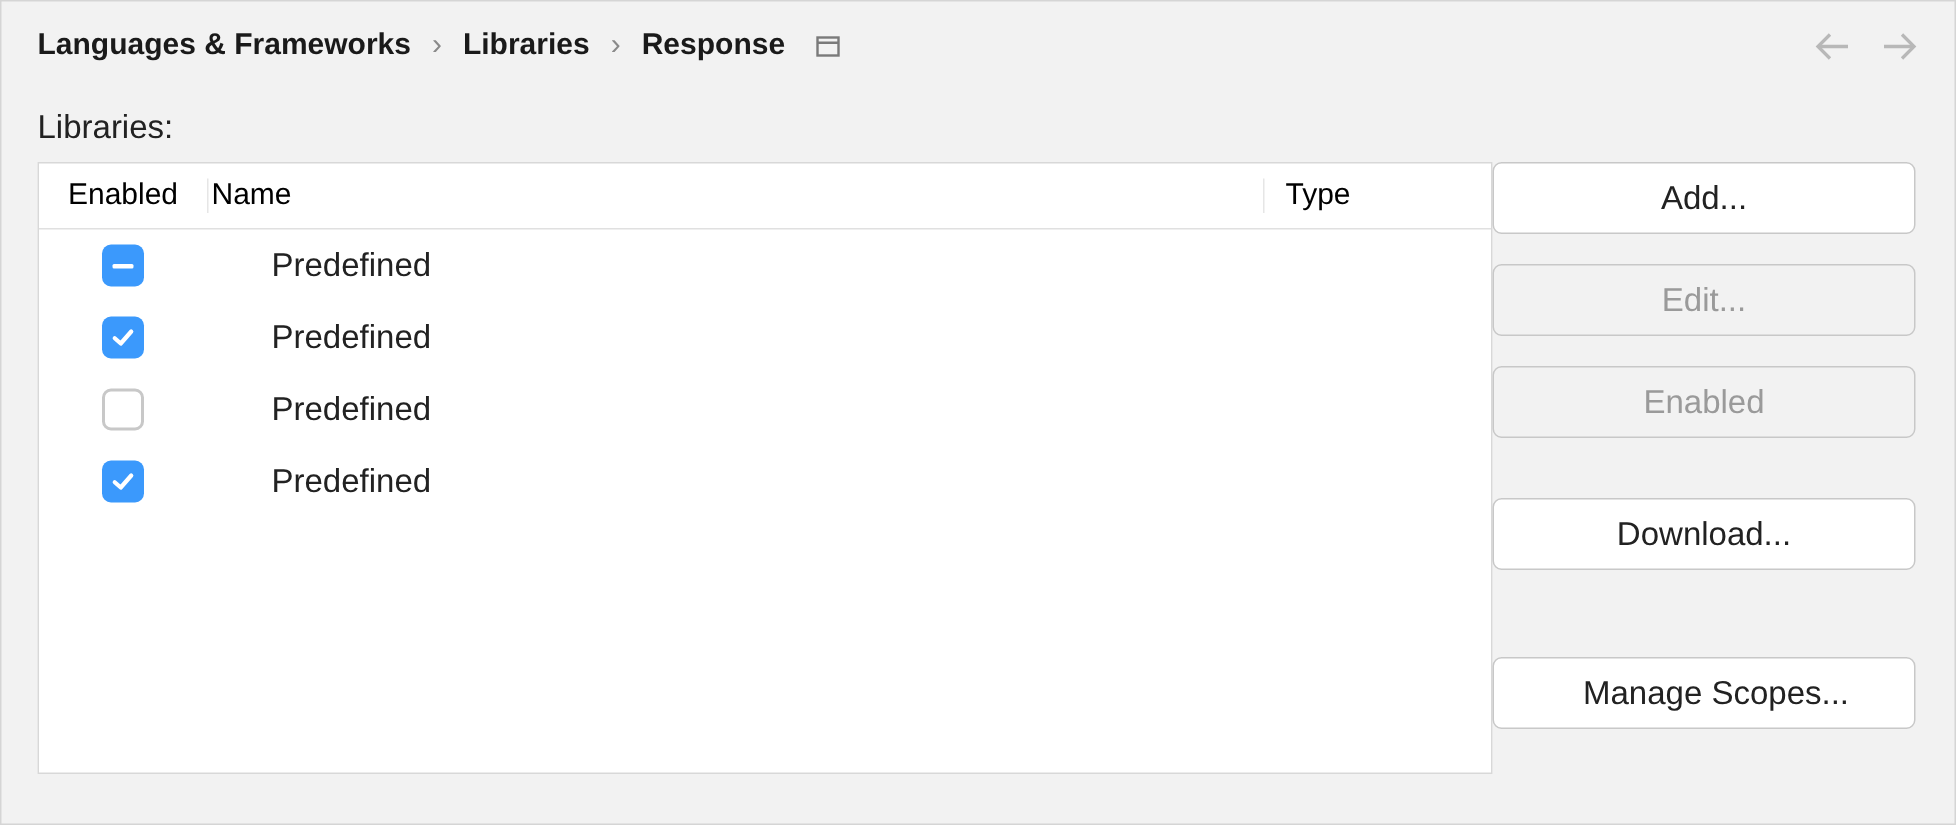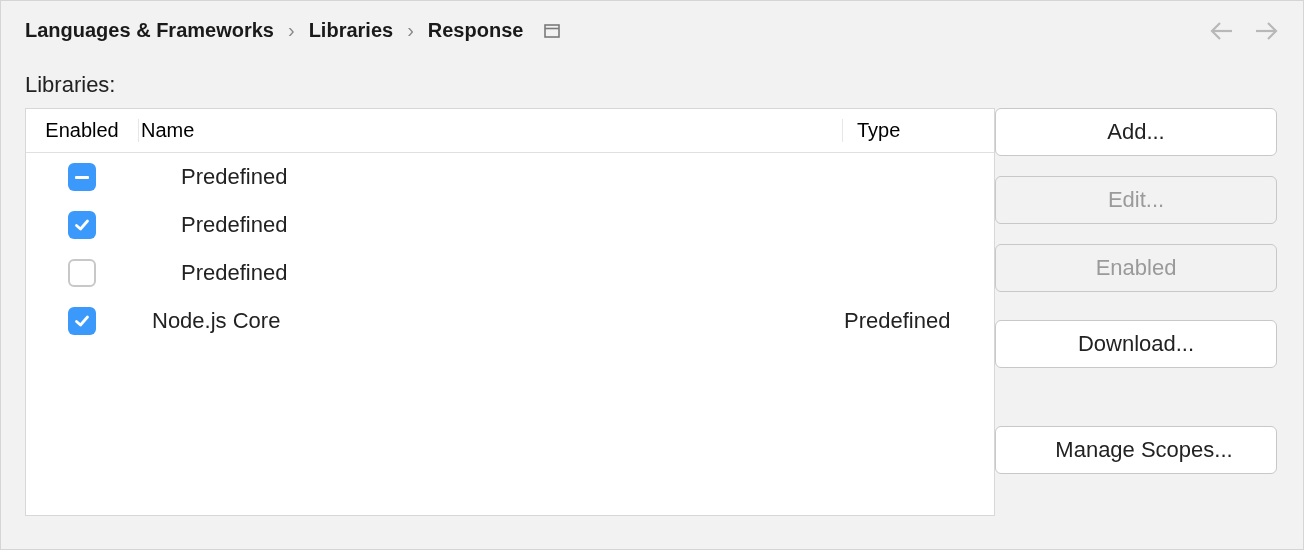--- a/index.html
+++ b/index.html
@@ -108,21 +108,21 @@
     background: #fff;
     font-size: 22px;
     color: #222;
     cursor: pointer;
   }
   .btn.disabled {
     background: #f2f2f2;
     color: #9a9a9a;
     cursor: default;
   }
-  .gap-small { margin-top: 8px; }
+  .gap-small { margin-top: 20px; }
   .gap-large { margin-top: 38px; padding-left: 16px; }
 </style>
 </head>
 <body>
 
 <div class="header">
   <div class="breadcrumb">
     <span>Languages &amp; Frameworks</span>
     <span class="sep">›</span>
     <span>Libraries</span>
@@ -186,21 +186,20 @@
             <div class="col-type">Predefined</div>
           </div>
           <div class="row">
             <div class="col-enabled">
               <span class="cb cb-checked">
                 <svg width="18" height="18" viewBox="0 0 18 18" fill="none" stroke="white" stroke-width="2.8" stroke-linecap="round" stroke-linejoin="round">
                   <polyline points="3.5,9.5 7.5,13 14.5,5"></polyline>
                 </svg>
               </span>
             </div>
-            <div class="col-name">Node.js Core</div>
             <div class="col-type">Predefined</div>
           </div>
         </div>
     </div>
   </div>
 
   <div class="right-col">
     <button class="btn">Add...</button>
     <button class="btn disabled">Edit...</button>
     <button class="btn disabled">Enabled</button>

